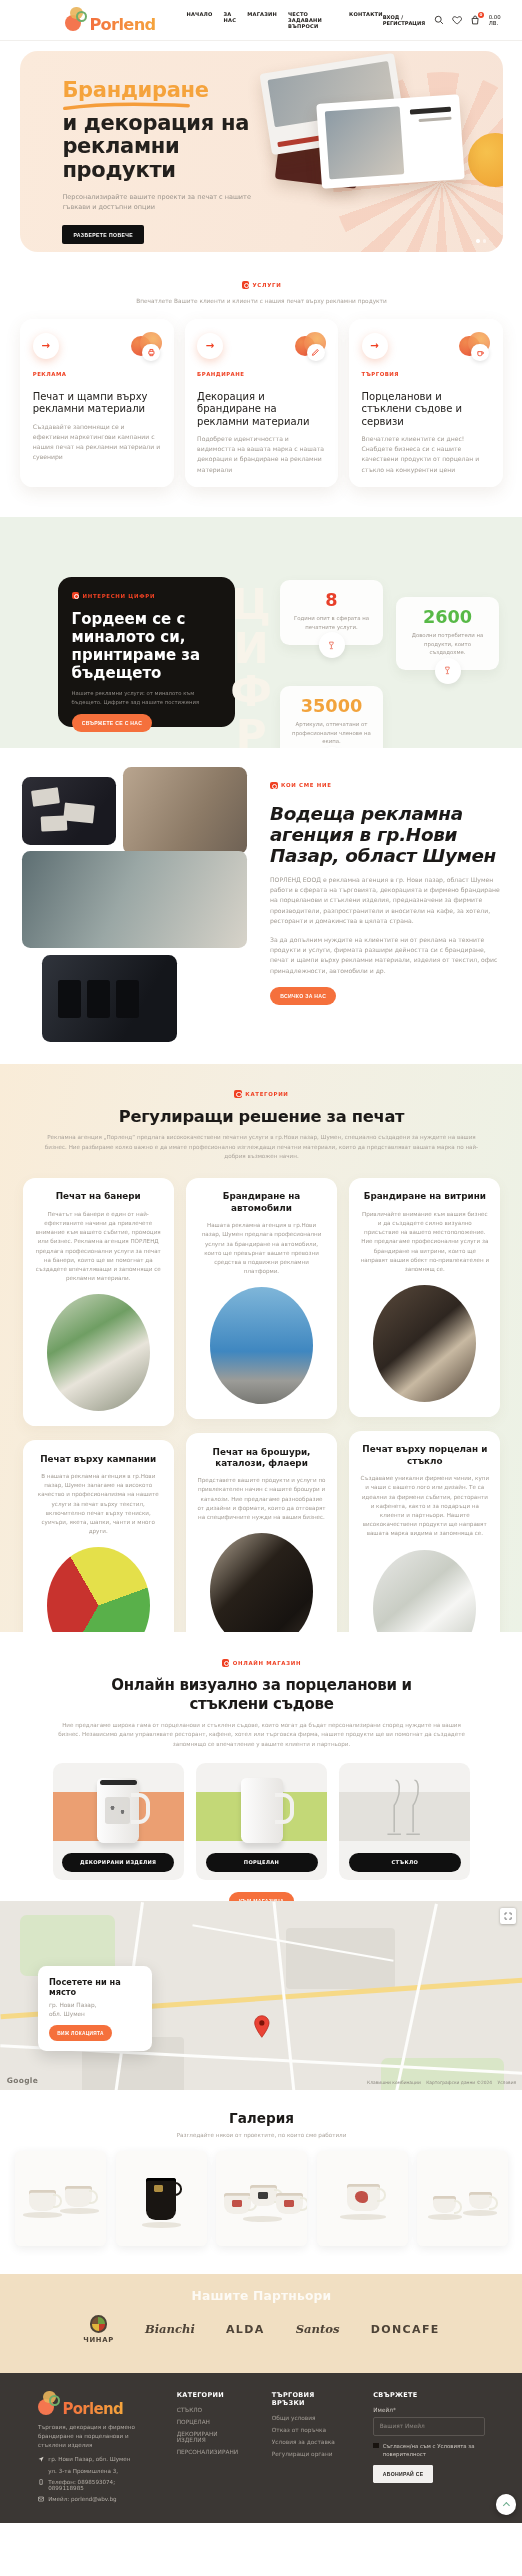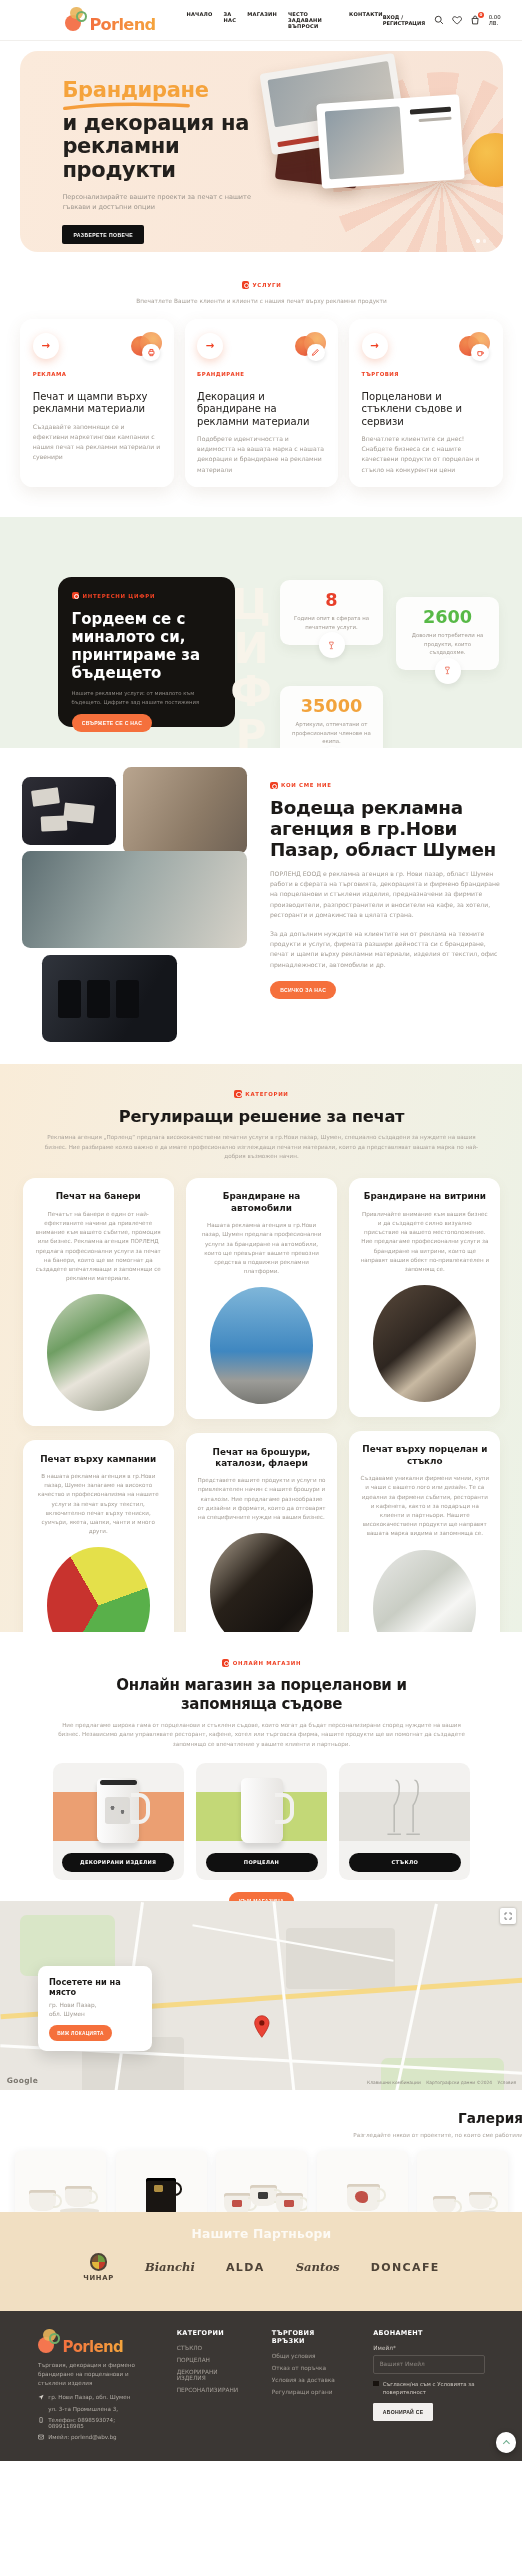--- a/index.html
+++ b/index.html
@@ -92,21 +92,21 @@
   
   .sec-about { height:316px; background:#fff; }
   .col-img { position:absolute; border-radius:8.2px; overflow:hidden; }
   .ci1 { left:22px; top:29px; width:94px; height:68px; background:linear-gradient(130deg,#2e2e36,#191920 70%); }
   .ci1 i { position:absolute; background:#d8d4cc; border-radius:1.4px; }
   .ci2 { left:123px; top:19px; width:124px; height:87px; background:linear-gradient(120deg,#b9a58f,#8c7a66 60%,#6e6154); }
   .ci3 { left:22px; top:103px; width:225px; height:97px; background:linear-gradient(115deg,#5d6e72,#9aa7a5 45%,#d7d3c9); }
   .ci4 { left:42px; top:207px; width:135px; height:87px; background:linear-gradient(120deg,#30343c,#14161b 70%); }
   .ci4 i { position:absolute; width:23px; height:38px; background:#0c0d10; border-radius:2.7px; top:24.5px; }
   .about-copy { position:absolute; left:270px; top:31px; width:233px; }
-  .about-title { font-size:18.4px; font-weight:bold; line-height:1.15; letter-spacing:-0.3px; margin-top:5px; }
+  .about-title { font-size:18.4px; font-weight:bold; line-height:1.15; letter-spacing:-0.3px; margin-top:11px;font-style:italic; }
   .about-p { font-size:6.1px; color:#a19a92; line-height:1.7; margin-top:8.2px; }
   .about-copy .btn-orange { margin-top:11px; }
 
   
   .sec-cats { height:568px; background:linear-gradient(100deg,#f9ecd8 0%,#f4efe2 45%,#ecf2e6 100%); text-align:center; }
   .sec-cats .badge { margin-top:26px; }
   .cats-title { font-size:16.3px; font-weight:bold; margin-top:6.8px; letter-spacing:-0.3px; }
   .cats-sub { font-size:5.6px; color:#a9a29a; line-height:1.7; margin:6.8px auto 0; width:436px; }
   .cats-grid { display:flex; justify-content:center; gap:12.3px; margin-top:16.3px; padding:0 20.4px; }
   .cats-col { display:flex; flex-direction:column; gap:13.6px; width:151px; }
@@ -147,21 +147,21 @@
   .map-pin { position:absolute; left:253px; top:114px; color:#ea4335; }
   .map-card { position:absolute; left:38px; top:65px; width:114px; background:#fff; border-radius:8.2px; box-shadow:0 5.4px 16.3px rgba(0,0,0,.14); padding:11px 11px 9.5px; }
   .map-card-title { font-size:8.2px; font-weight:bold; }
   .map-card-line { font-size:5.8px; color:#a19a92; margin-top:4.1px; line-height:1.5; }
   .map-card .btn-orange { margin-top:6.8px; font-size:4.8px; padding:5.4px 8.2px; }
   .map-google { position:absolute; left:6.8px; bottom:5.4px; font-size:7.5px; font-weight:bold; color:#7b776f; letter-spacing:0.3px; }
   .map-attr { position:absolute; right:6.8px; bottom:5.4px; font-size:4.4px; color:#8b877f; display:flex; gap:5.4px; }
   .map-fs { position:absolute; right:6.8px; top:6.8px; width:16.3px; height:16.3px; background:#fff; border-radius:2px; box-shadow:0 0.7px 2.7px rgba(0,0,0,.25); display:flex; align-items:center; justify-content:center; color:#6b6b6b; cursor:pointer; }
 
   
-  .sec-gallery { height:122px; background:#fff; text-align:right; }
+  .sec-gallery { height:184px; background:#fff; text-align:center; }
   .gal-title { font-size:13.6px; font-weight:bold; padding-top:20.4px; }
   .gal-sub { font-size:5.6px; color:#a9a29a; margin-top:5.4px; }
   .gal-row { display:flex; justify-content:center; gap:9.5px; margin-top:13.6px; }
   .gal-tile { width:91px; height:95px; background:#fbfaf8; border-radius:5.4px; box-shadow:0 2.7px 9.5px rgba(0,0,0,.07); position:relative; overflow:hidden; }
   .cup { position:absolute; width:27px; height:20.4px; background:#f2efe9; border-radius:2.7px 2.7px 9.5px 9.5px; box-shadow:inset 0 2.7px 0 #d9cfc0; }
   .cup::after { content:""; position:absolute; right:-6.1px; top:4.1px; width:6.8px; height:9.5px; border:2.7px solid #eceade; border-left:none; border-radius:0 6.8px 6.8px 0; }
   .saucer { position:absolute; width:39px; height:5.4px; background:#e8e4db; border-radius:50%; }
   .cup.dark { background:#191512; box-shadow:inset 0 2.7px 0 #000; width:30px; height:42px; }
   .cup.dark::after { border-color:#191512; }
   .cup .mark { position:absolute; left:8.2px; top:6.8px; width:9.5px; height:6.8px; background:#b8352c; border-radius:1.4px; opacity:.85; }
@@ -453,21 +453,21 @@
     </div>
   </div>
   
 </section>
 
 <section class="sec sec-shop">
   <span class="badge">
     <span class="bicon"></span>
     <span class="btext">ОНЛАЙН МАГАЗИН</span>
   </span>
-  <h2 class="shop-title">Онлайн магазин за порцеланови и запомняща съдове</h2>
+  <h2 class="shop-title">Онлайн визуално за порцеланови и стъклени съдове</h2>
   <p class="shop-sub">Ние предлагаме широка гама от порцеланови и стъклени съдове, които могат да бъдат персонализирани според нуждите на вашия бизнес. Независимо дали управлявате ресторант, кафене, хотел или търговска фирма, нашите продукти ще ви помогнат да създадете запомнящо се впечатление у вашите клиенти и партньори.</p>
   <div class="shop-row">
     <div class="shop-card">
       <div class="shop-band band1"></div>
       <div class="mug">
           <i class="rim"></i>
           <i class="art"></i>
         </div>
       <div class="shop-pill">ДЕКОРИРАНИ ИЗДЕЛИЯ</div>
     </div>
@@ -644,21 +644,21 @@
     <div class="fcol">
       <div class="fhead">ТЪРГОВИЯ ВРЪЗКИ</div>
       <ul class="flist">
         <li>Общи условия</li>
         <li>Отказ от поръчка</li>
         <li>Условия за доставка</li>
         <li>Регулиращи органи</li>
       </ul>
     </div>
     <div class="fcol-sub">
-      <div class="fhead">АБОНАМЕНТ</div>
+      <div class="fhead">СВЪРЖЕТЕ</div>
       <div class="f-label">Имейл*</div>
       <input class="f-input" type="text" placeholder="Вашият Имейл" style="">
       <div class="f-consent">
         <span class="cbx"></span>
         <span>Съгласен/на съм с Условията за поверителност</span>
       </div>
       <button class="btn-light">АБОНИРАЙ СЕ</button>
     </div>
   </div>
 

